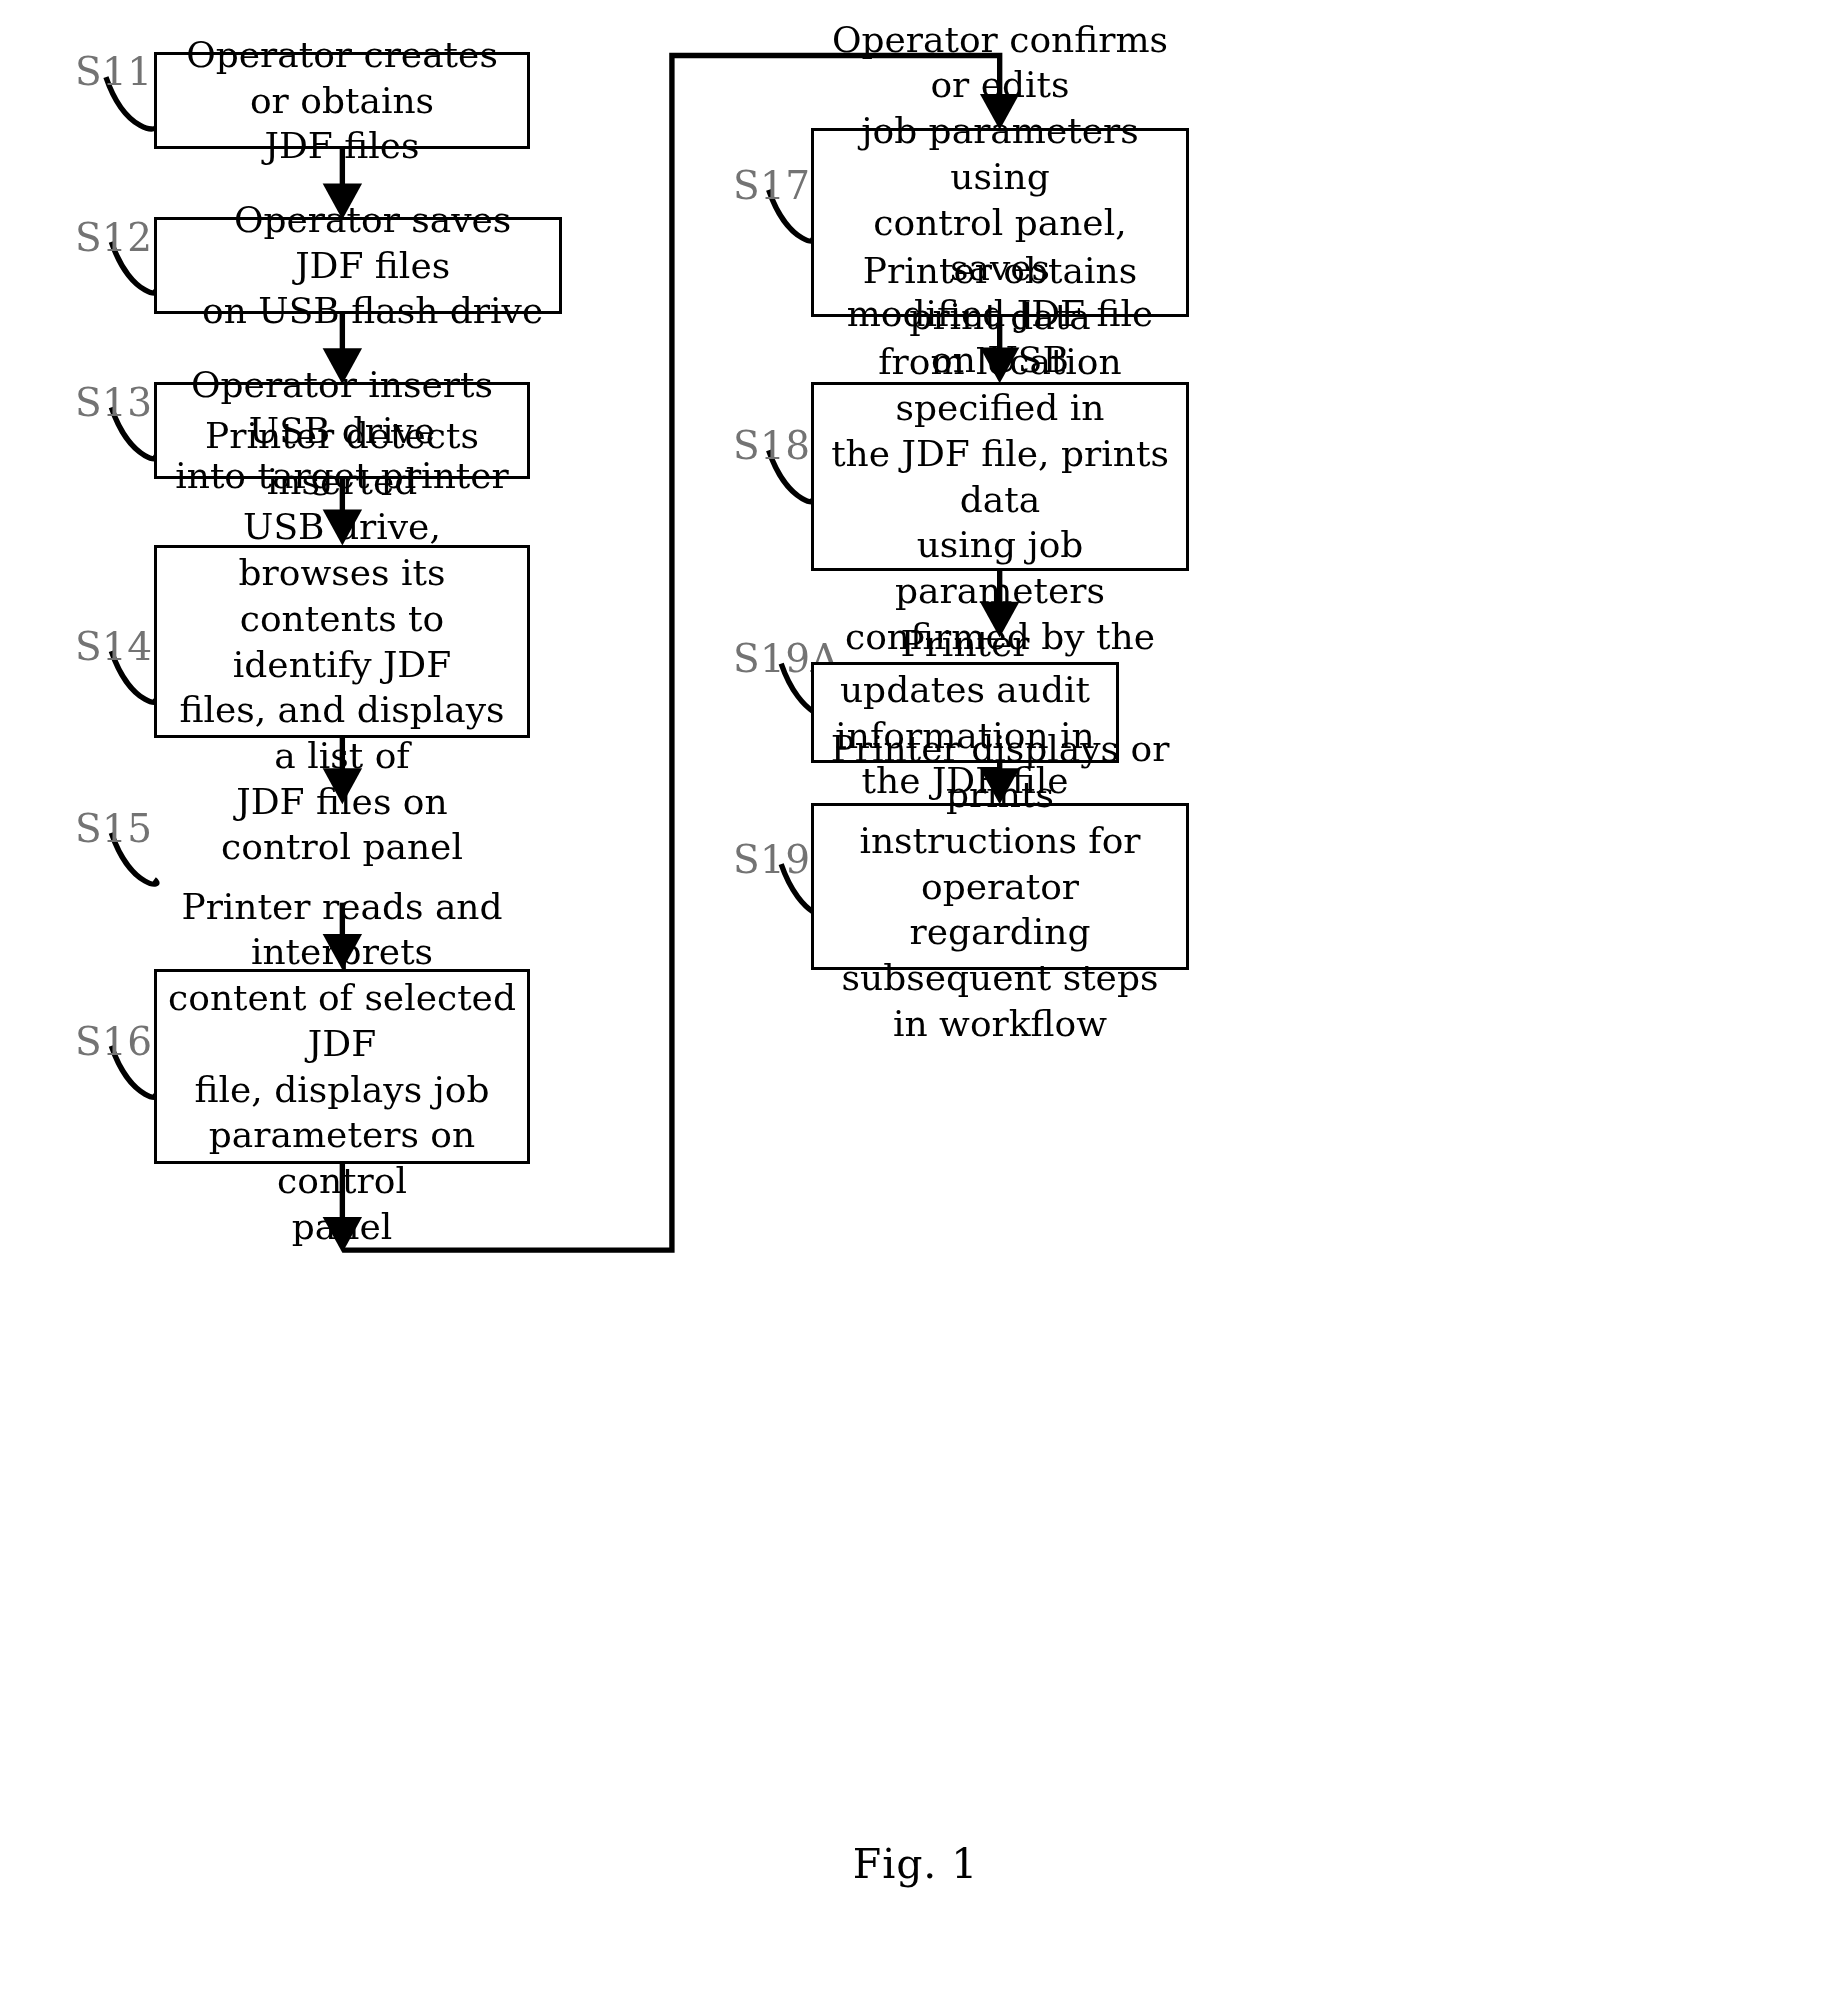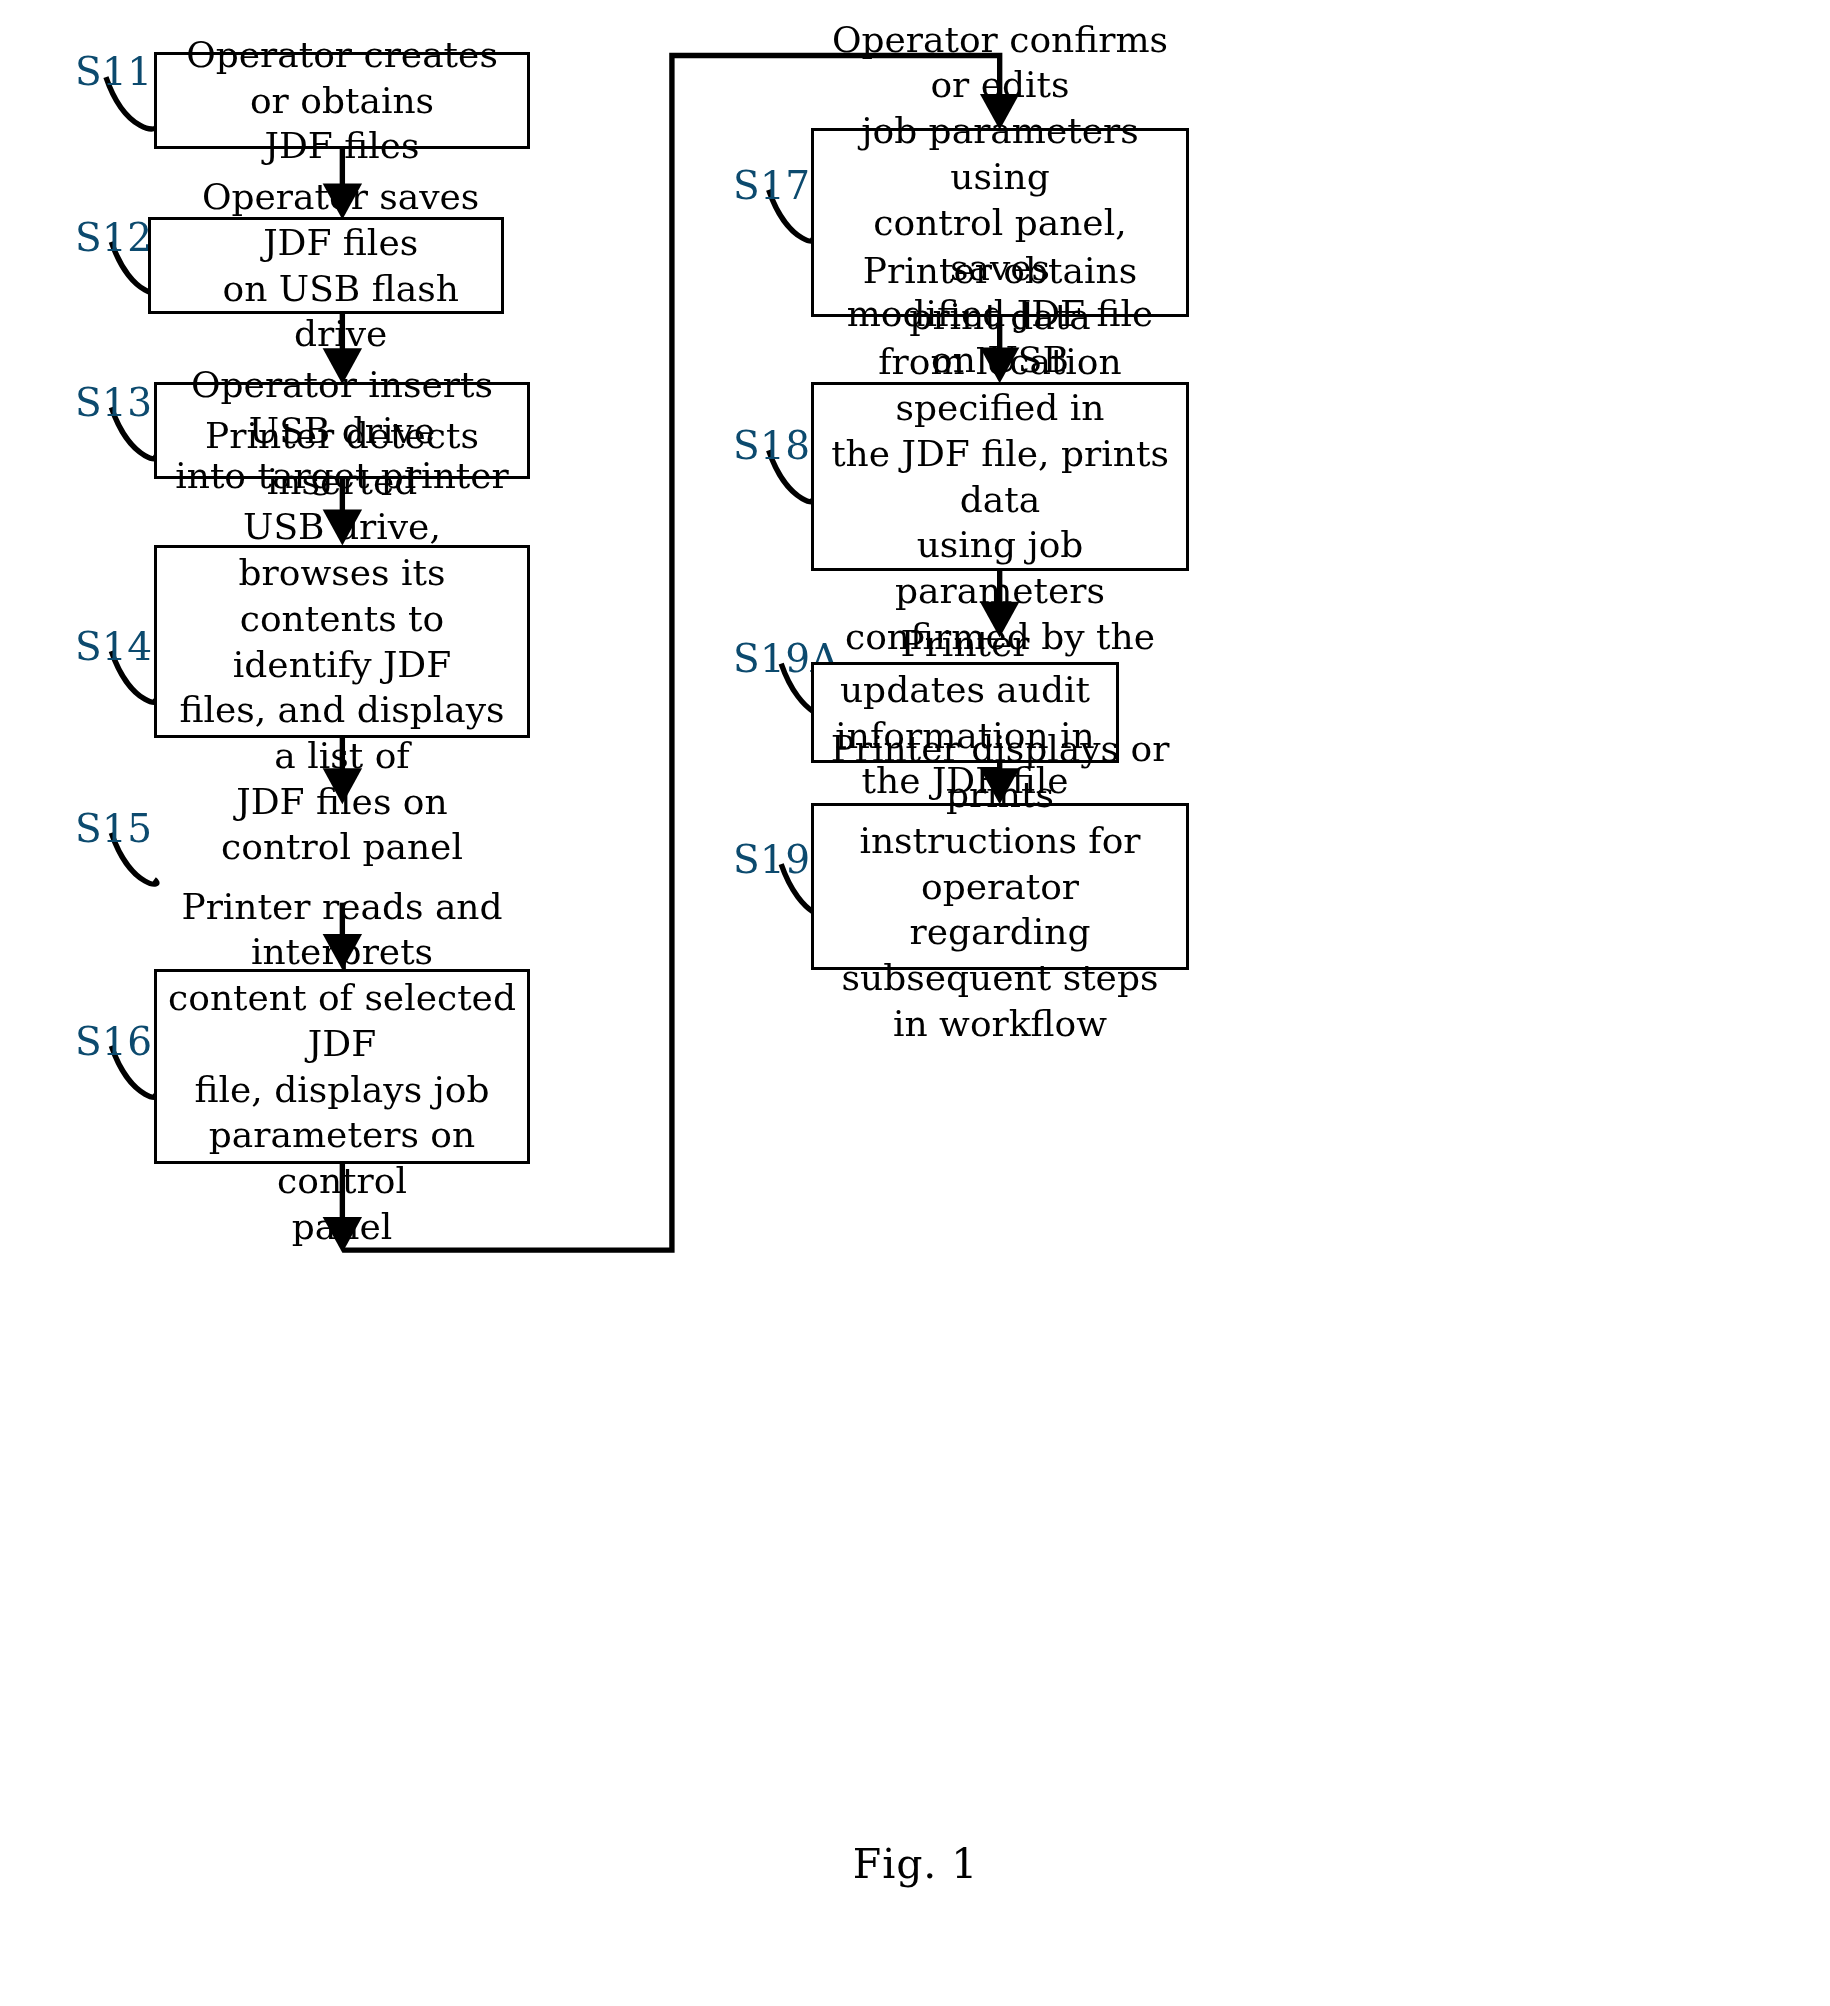--- a/index.html
+++ b/index.html
@@ -28,21 +28,21 @@
     text-align: center;
     color: #000000;
     font-size: 36px;
     line-height: 1.27;
     padding: 5.4px 10.7px;
     white-space: pre-line;
   }
   
   .steplabel {
     position: absolute;
-    color: #0c4a6e;
+    color: #737373;
     font-size: 39px;
     line-height: 1;
     white-space: nowrap;
     letter-spacing: 0.4px;
   }
   
   #wires {
     position: absolute;
     left: 0;
     top: 0;
@@ -131,21 +131,21 @@
   <div class="steplabel" style="left:75px;  top:1022px;">S16</div>
 
   <div class="steplabel" style="left:733px; top:166px;">S17</div>
   <div class="steplabel" style="left:733px; top:426px;">S18</div>
   <div class="steplabel" style="left:733px; top:639px;">S19A</div>
   <div class="steplabel" style="left:733px; top:840px;">S19B</div>
 
   <div class="node" style="left:154px; top:52px;   width:376px; height:97px;">Operator creates or obtains
 JDF files</div>
 
-  <div class="node" style="left:148px; top:217px;  width:356px; height:97px;padding-left:40px;">Operator saves JDF files
+  <div class="node" style="left:154px; top:217px;  width:408px; height:97px;padding-left:40px;">Operator saves JDF files
 on USB flash drive</div>
 
   <div class="node" style="left:154px; top:382px;  width:376px; height:97px;">Operator inserts USB drive
 into target printer</div>
 
   <div class="node" style="left:154px; top:545px;  width:376px; height:193px;">Printer detects inserted
 USB drive, browses its
 contents to identify JDF
 files, and displays a list of
 JDF files on control panel</div>

